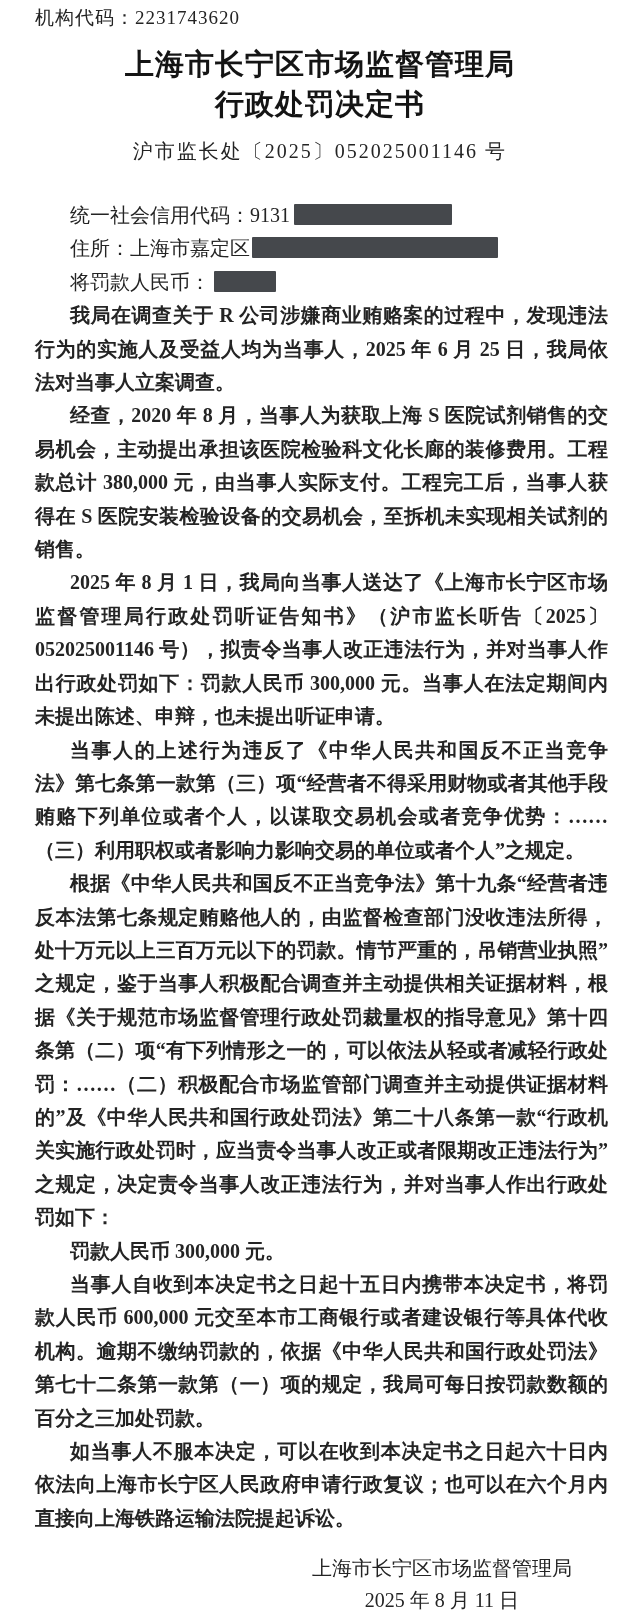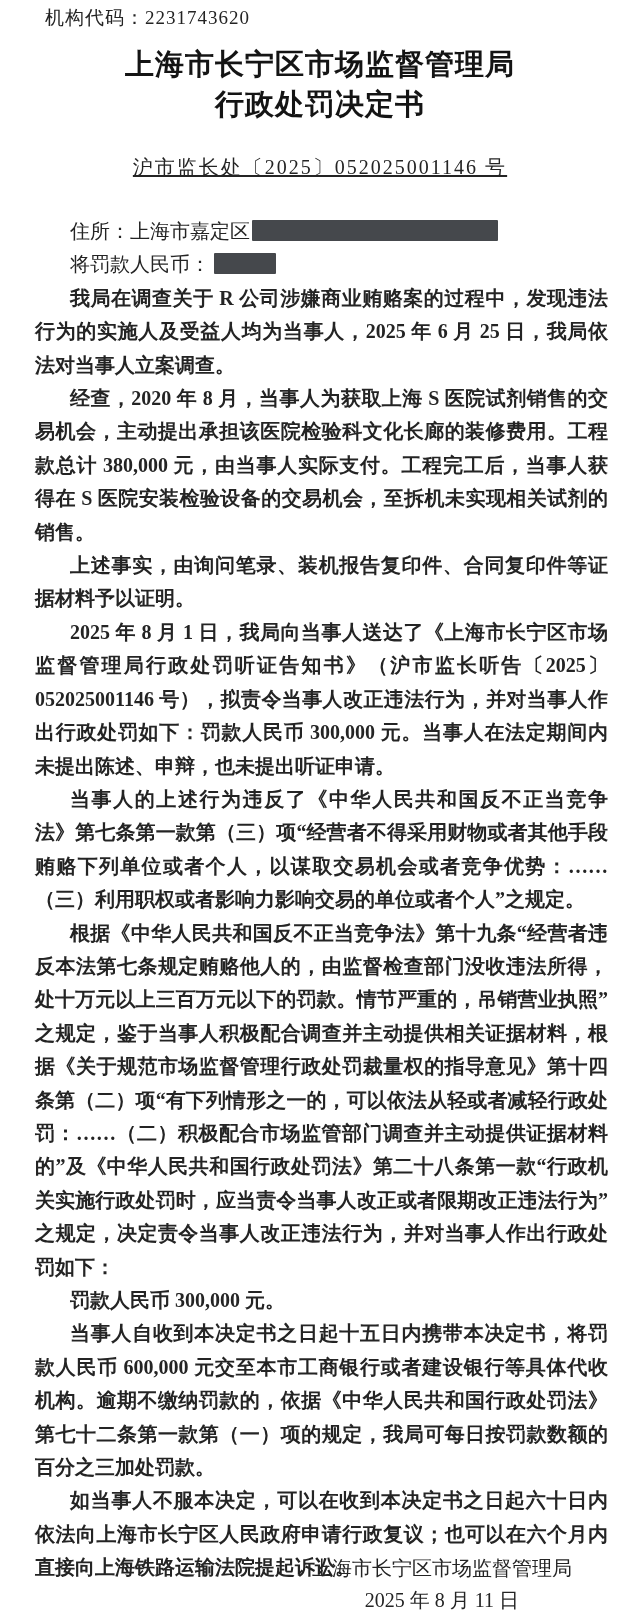--- a/index.html
+++ b/index.html
@@ -10,43 +10,42 @@
     height: 1622px;
     margin: 0 auto;
     background: #ffffff;
     color: #242424;
     font-family: "Liberation Serif", "DejaVu Serif", serif;
     overflow: hidden;
     box-sizing: border-box;
   }
   .org-code {
     position: absolute;
-    left: 45px;
+    left: 35px;
     top: 5px;
     font-size: 19px;
     letter-spacing: 1px;
     white-space: nowrap;
   }
   .title {
     margin: 0;
     padding-top: 44px;
     text-align: center;
     font-size: 29px;
     font-weight: bold;
     line-height: 40px;
     letter-spacing: 1px;
     color: #141414;
   }
   .doc-no {
-    margin-top: 30px;
+    margin-top: 14px;
     text-align: center;
     font-size: 20px;
     letter-spacing: 2px;
     white-space: nowrap;
-    text-decoration: underline;
   }
   .content {
     margin: 34px 32px 0 35px;
     font-size: 20px;
     line-height: 33.4px;
     text-align: justify;
     text-justify: inter-ideograph;
   }
   .party-line { padding-left: 35px; }
   .paragraphs p {
@@ -88,31 +87,33 @@
     <span>上海市长宁区市场监督管理局</span><br>
     <span>行政处罚决定书</span>
   </h1>
 
   <div class="doc-no">沪市监长处〔2025〕052025001146 号</div>
 
   <div class="content">
 
     <div class="party">
       <div class="party-line">
+        <span>统一社会信用代码：9131</span><span class="redact rw-credit"></span>
+      </div>
+      <div class="party-line">
         <span>住所：上海市嘉定区</span><span class="redact rw-address"></span>
       </div>
       <div class="party-line">
         <span>将罚款人民币：</span><span class="redact rw-legal"></span>
       </div>
     </div>
 
     <div class="paragraphs">
       <p>我局在调查关于 R 公司涉嫌商业贿赂案的过程中，发现违法行为的实施人及受益人均为当事人，2025 年 6 月 25 日，我局依法对当事人立案调查。</p>
       <p>经查，2020 年 8 月，当事人为获取上海 S 医院试剂销售的交易机会，主动提出承担该医院检验科文化长廊的装修费用。工程款总计 380,000 元，由当事人实际支付。工程完工后，当事人获得在 S 医院安装检验设备的交易机会，至拆机未实现相关试剂的销售。</p>
-      <p>上述事实，由询问笔录、装机报告复印件、合同复印件等证据材料予以证明。</p>
       <p>2025 年 8 月 1 日，我局向当事人送达了《上海市长宁区市场监督管理局行政处罚听证告知书》（沪市监长听告〔2025〕052025001146 号），拟责令当事人改正违法行为，并对当事人作出行政处罚如下：罚款人民币 300,000 元。当事人在法定期间内未提出陈述、申辩，也未提出听证申请。</p>
       <p>当事人的上述行为违反了《中华人民共和国反不正当竞争法》第七条第一款第（三）项“经营者不得采用财物或者其他手段贿赂下列单位或者个人，以谋取交易机会或者竞争优势：……（三）利用职权或者影响力影响交易的单位或者个人”之规定。</p>
       <p>根据《中华人民共和国反不正当竞争法》第十九条“经营者违反本法第七条规定贿赂他人的，由监督检查部门没收违法所得，处十万元以上三百万元以下的罚款。情节严重的，吊销营业执照”之规定，鉴于当事人积极配合调查并主动提供相关证据材料，根据《关于规范市场监督管理行政处罚裁量权的指导意见》第十四条第（二）项“有下列情形之一的，可以依法从轻或者减轻行政处罚：……（二）积极配合市场监管部门调查并主动提供证据材料的”及《中华人民共和国行政处罚法》第二十八条第一款“行政机关实施行政处罚时，应当责令当事人改正或者限期改正违法行为”之规定，决定责令当事人改正违法行为，并对当事人作出行政处罚如下：</p>
       <p>罚款人民币 300,000 元。</p>
       <p>当事人自收到本决定书之日起十五日内携带本决定书，将罚款人民币 600,000 元交至本市工商银行或者建设银行等具体代收机构。逾期不缴纳罚款的，依据《中华人民共和国行政处罚法》第七十二条第一款第（一）项的规定，我局可每日按罚款数额的百分之三加处罚款。</p>
       <p>如当事人不服本决定，可以在收到本决定书之日起六十日内依法向上海市长宁区人民政府申请行政复议；也可以在六个月内直接向上海铁路运输法院提起诉讼。</p>
 
     </div>
 
   </div>

